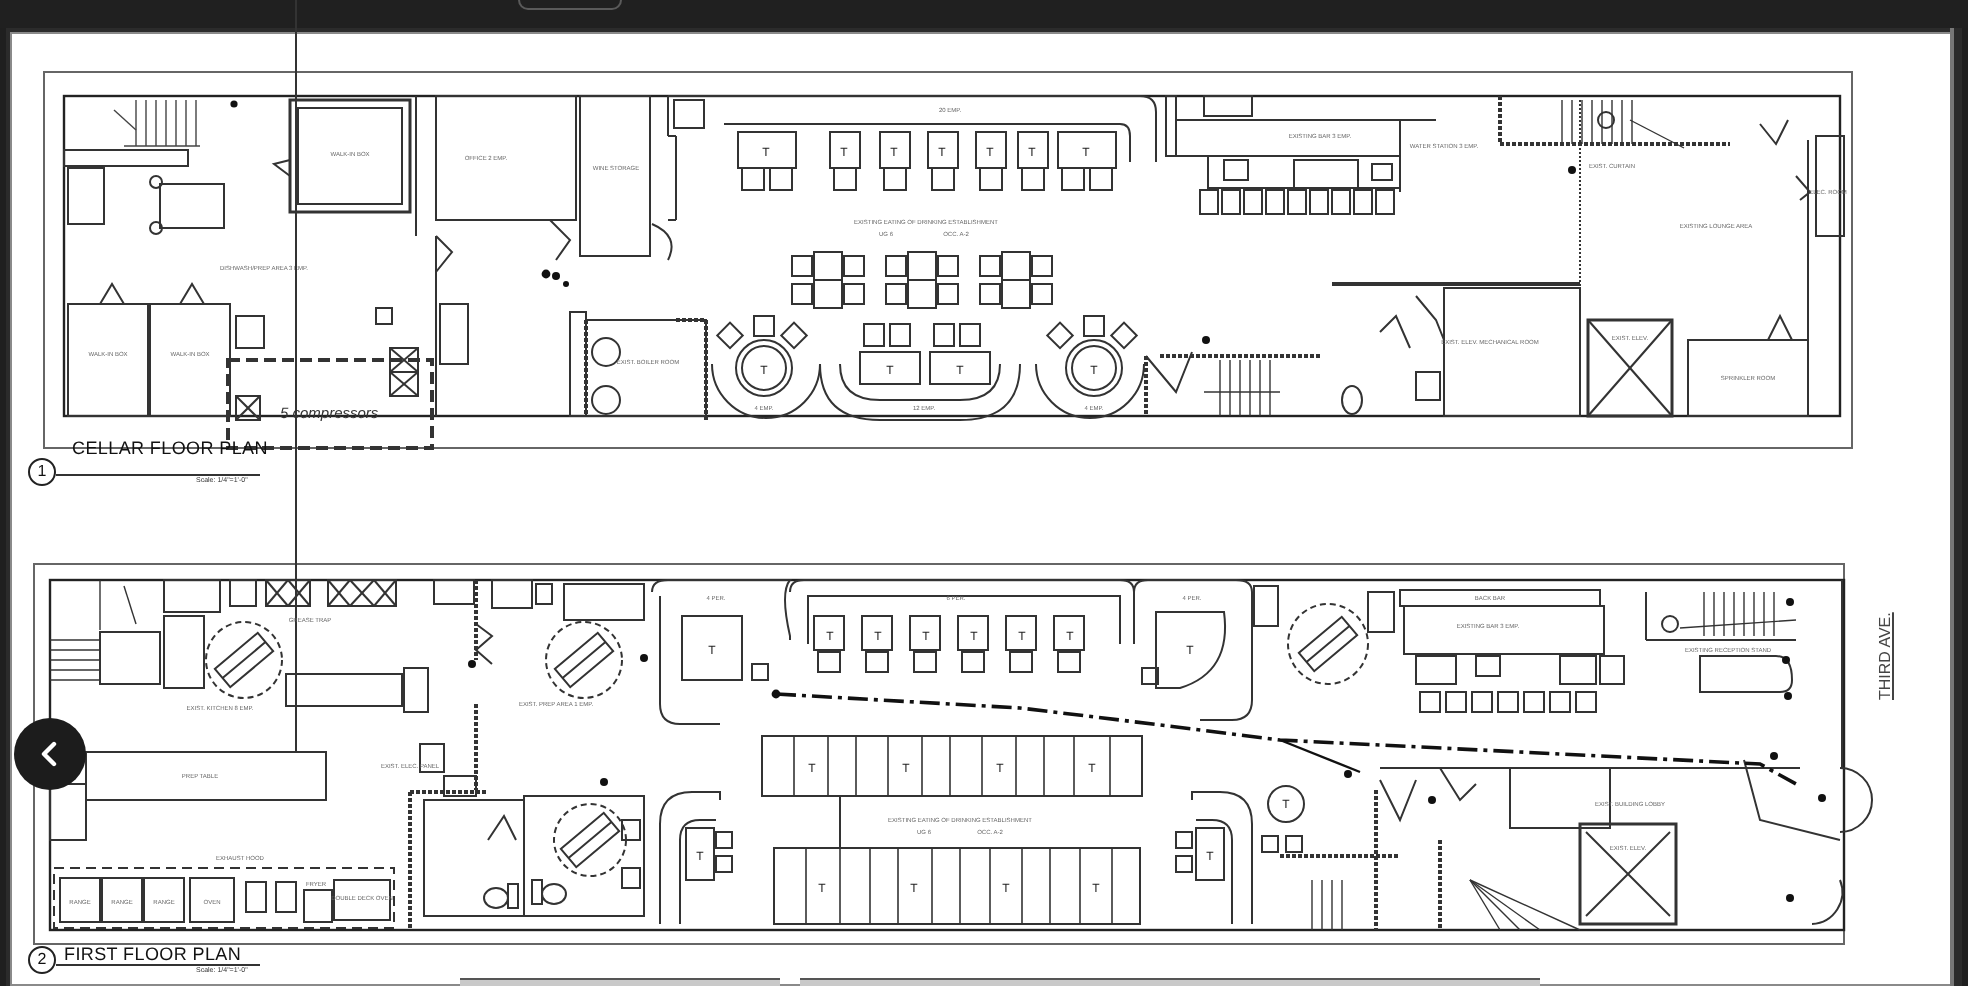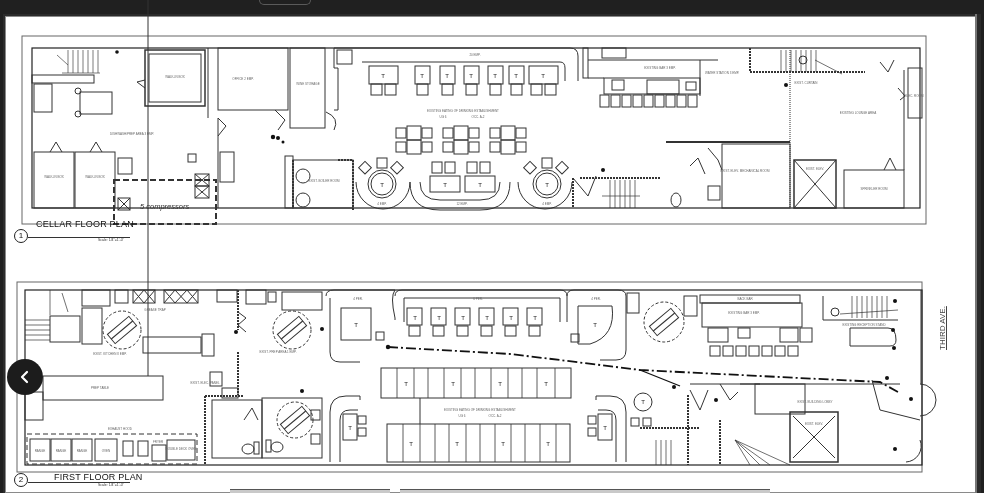--- a/index.html
+++ b/index.html
@@ -574,21 +574,21 @@
     <text x="643" y="404">T</text>
   </g>
 </svg>
 
 <div class="plan-num" style="left:14px;top:229px;">1</div>
 <div class="plan-title" style="left:36px;top:219px;">CELLAR FLOOR PLAN</div>
 <div class="title-underline" style="left:28px;top:237px;width:102px;"></div>
 <div class="plan-scale" style="left:98px;top:238px;">Scale: 1/4"=1'-0"</div>
 
 <div class="plan-num" style="left:14px;top:473px;">2</div>
-<div class="plan-title" style="left:54px;top:472px;">FIRST FLOOR PLAN</div>
+<div class="plan-title" style="left:32px;top:472px;">FIRST FLOOR PLAN</div>
 <div class="title-underline" style="left:28px;top:482px;width:102px;"></div>
 <div class="plan-scale" style="left:98px;top:483px;">Scale: 1/4"=1'-0"</div>
 
 <div class="street-label">THIRD AVE.</div>
 
 <div class="bottom-strip" style="left:230px;width:160px;"></div>
 <div class="bottom-strip" style="left:400px;width:370px;"></div>
 
 <div class="border-right"></div>
 

